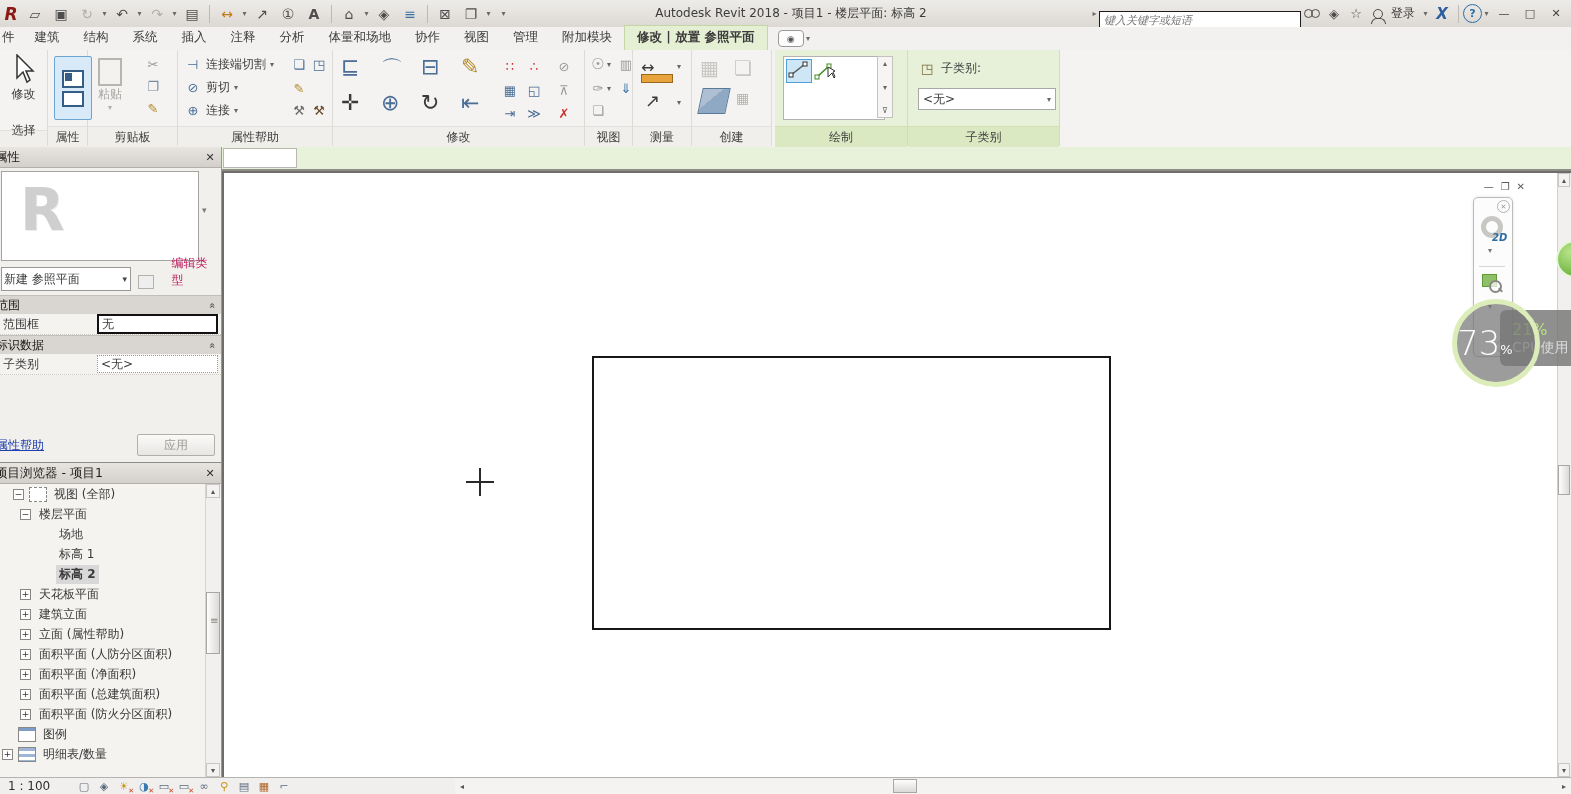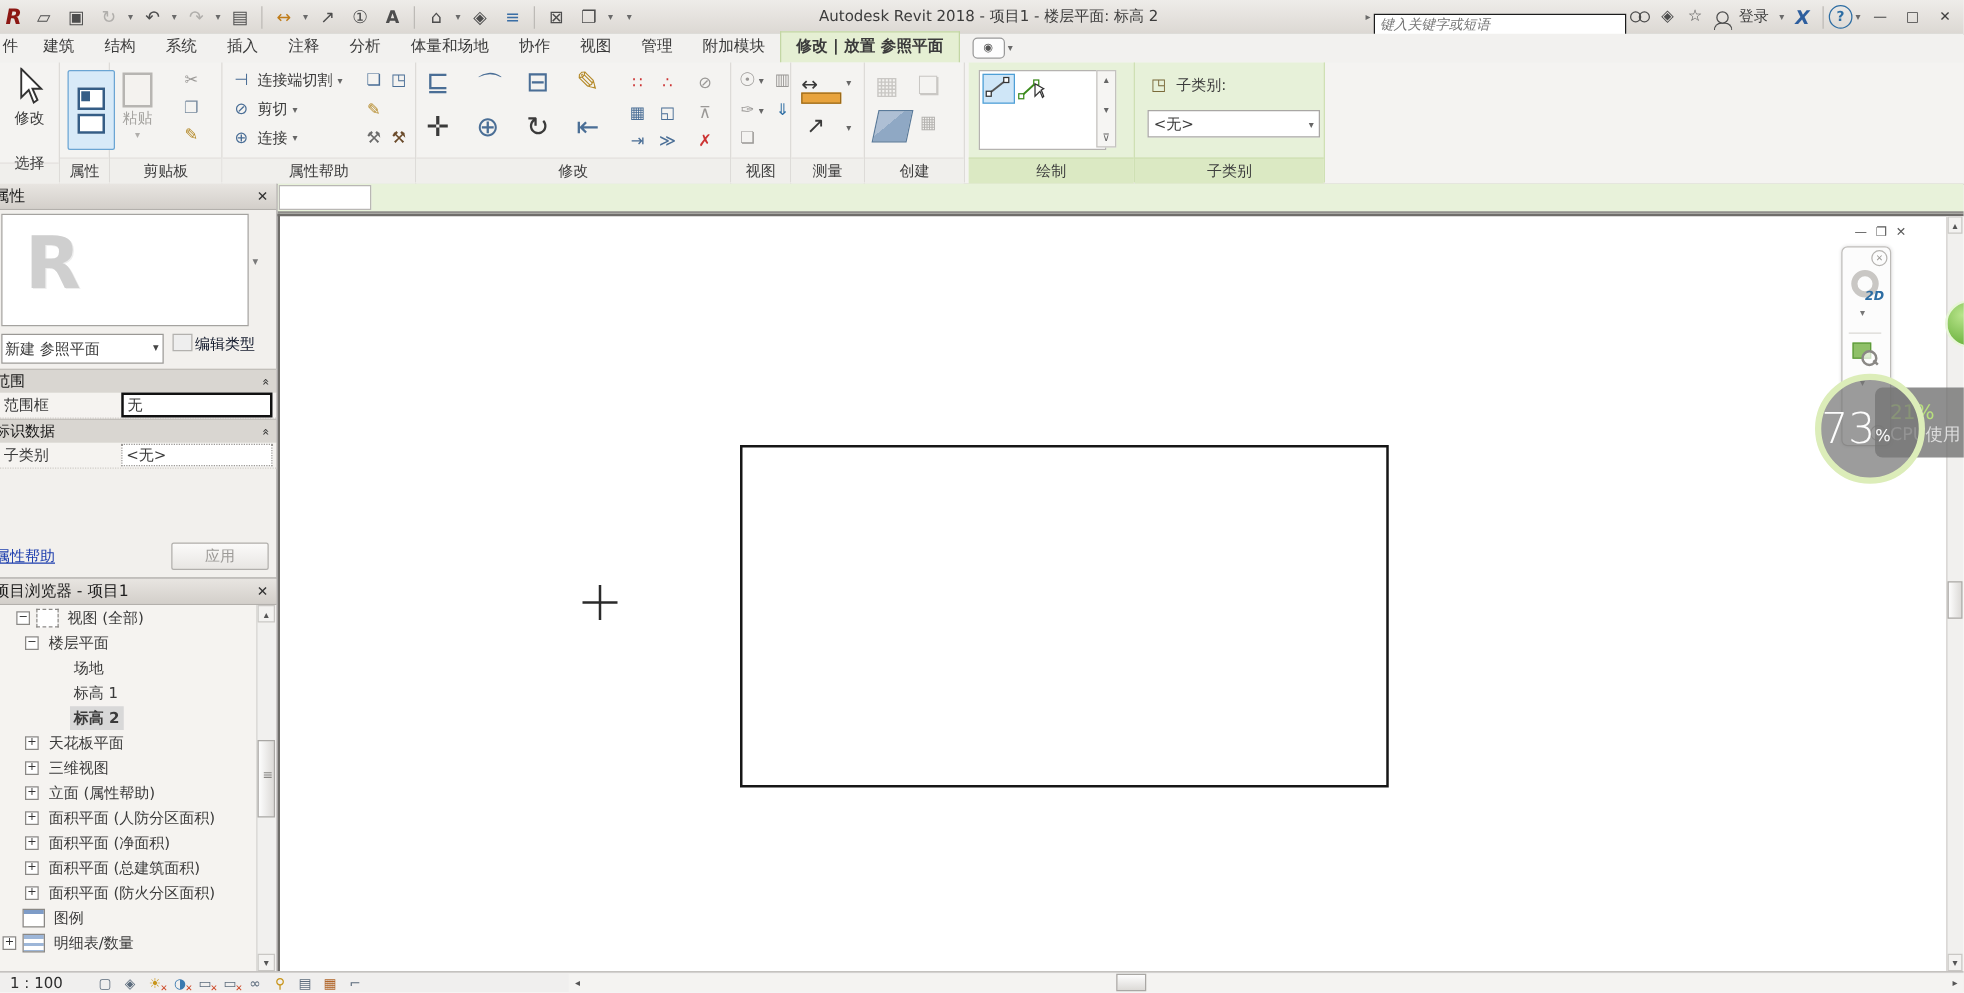--- a/index.html
+++ b/index.html
@@ -86,21 +86,21 @@
   .pal-hdr .t{margin-left:-5px;white-space:nowrap;}
   .pal-close{position:absolute;right:4px;top:3px;width:14px;height:14px;font-size:11px;color:#333;}
   
   #palette{height:315px;position:relative;background:#f2f0ed;border-bottom:1px solid #8f8d8a;}
   #preview{position:absolute;left:1px;top:24px;width:196px;height:88px;background:#fff;border:1px solid #a5a3a0;}
   #preview .R{position:absolute;left:18px;top:4px;font-size:58px;font-weight:bold;color:#cfcfcf;text-shadow:1px 1px 0 #eee;}
   #preview-caret{position:absolute;left:202px;top:58px;font-size:9px;color:#7a7a7a;}
   #type-sel{position:absolute;left:1px;top:120px;width:128px;height:22px;background:#fff;border:1px solid #9a98:95;border:1px solid #9a9895;display:flex;align-items:center;}
   #type-sel .t{margin-left:2px;white-space:nowrap;overflow:hidden;}
   #type-sel .c{margin-left:auto;margin-right:3px;font-size:9px;color:#444;}
-  #edit-type{position:absolute;left:138px;top:120px;width:80px;height:22px;display:flex;align-items:flex-start;gap:2px;color:#0f172a;}
+  #edit-type{position:absolute;left:138px;top:120px;width:80px;height:22px;display:flex;align-items:flex-end;gap:18px;color:#be185d;}
   #edit-type .ic{width:14px;height:12px;border:1.5px solid #b3b1ae;background:#eee;}
   .sec-hdr{position:absolute;left:0;width:221px;height:18px;background:#d9d6d1;border-top:1px solid #c2bfba;border-bottom:1px solid #c2bfba;
     display:flex;align-items:center;font-size:12px;color:#161616;}
   .sec-hdr .chev{margin-left:auto;margin-right:6px;transform:rotate(90deg);font-size:10px;color:#333;}
   .prow{position:absolute;left:0;width:221px;height:20px;display:flex;align-items:center;background:#f5f3f0;border-bottom:1px dotted #cfccc8;}
   .prow .lab{width:94px;padding-left:3px;}
   .prow .val{flex:1;height:16px;margin-right:3px;background:#fff;display:flex;align-items:center;padding-left:3px;}
   .val.focus{border:2px solid #111;}
   .val.dotted{border:1px dotted #9a9895;}
   #pal-footer{position:absolute;left:0;bottom:6px;width:221px;display:flex;align-items:center;}
@@ -492,21 +492,21 @@
       <div class="trow sel" style="padding-left:40px">
         <span class="tg none"></span>
         <span class="tlabel">标高 2</span>
       </div>
       <div class="trow" style="padding-left:20px">
         <span class="tg plus"></span>
         <span class="tlabel">天花板平面</span>
       </div>
       <div class="trow" style="padding-left:20px">
         <span class="tg plus"></span>
-        <span class="tlabel">三维视图</span>
+        <span class="tlabel">建筑立面</span>
       </div>
       <div class="trow" style="padding-left:20px">
         <span class="tg plus"></span>
         <span class="tlabel">立面 (属性帮助)</span>
       </div>
       <div class="trow" style="padding-left:20px">
         <span class="tg plus"></span>
         <span class="tlabel">面积平面 (人防分区面积)</span>
       </div>
       <div class="trow" style="padding-left:20px">

